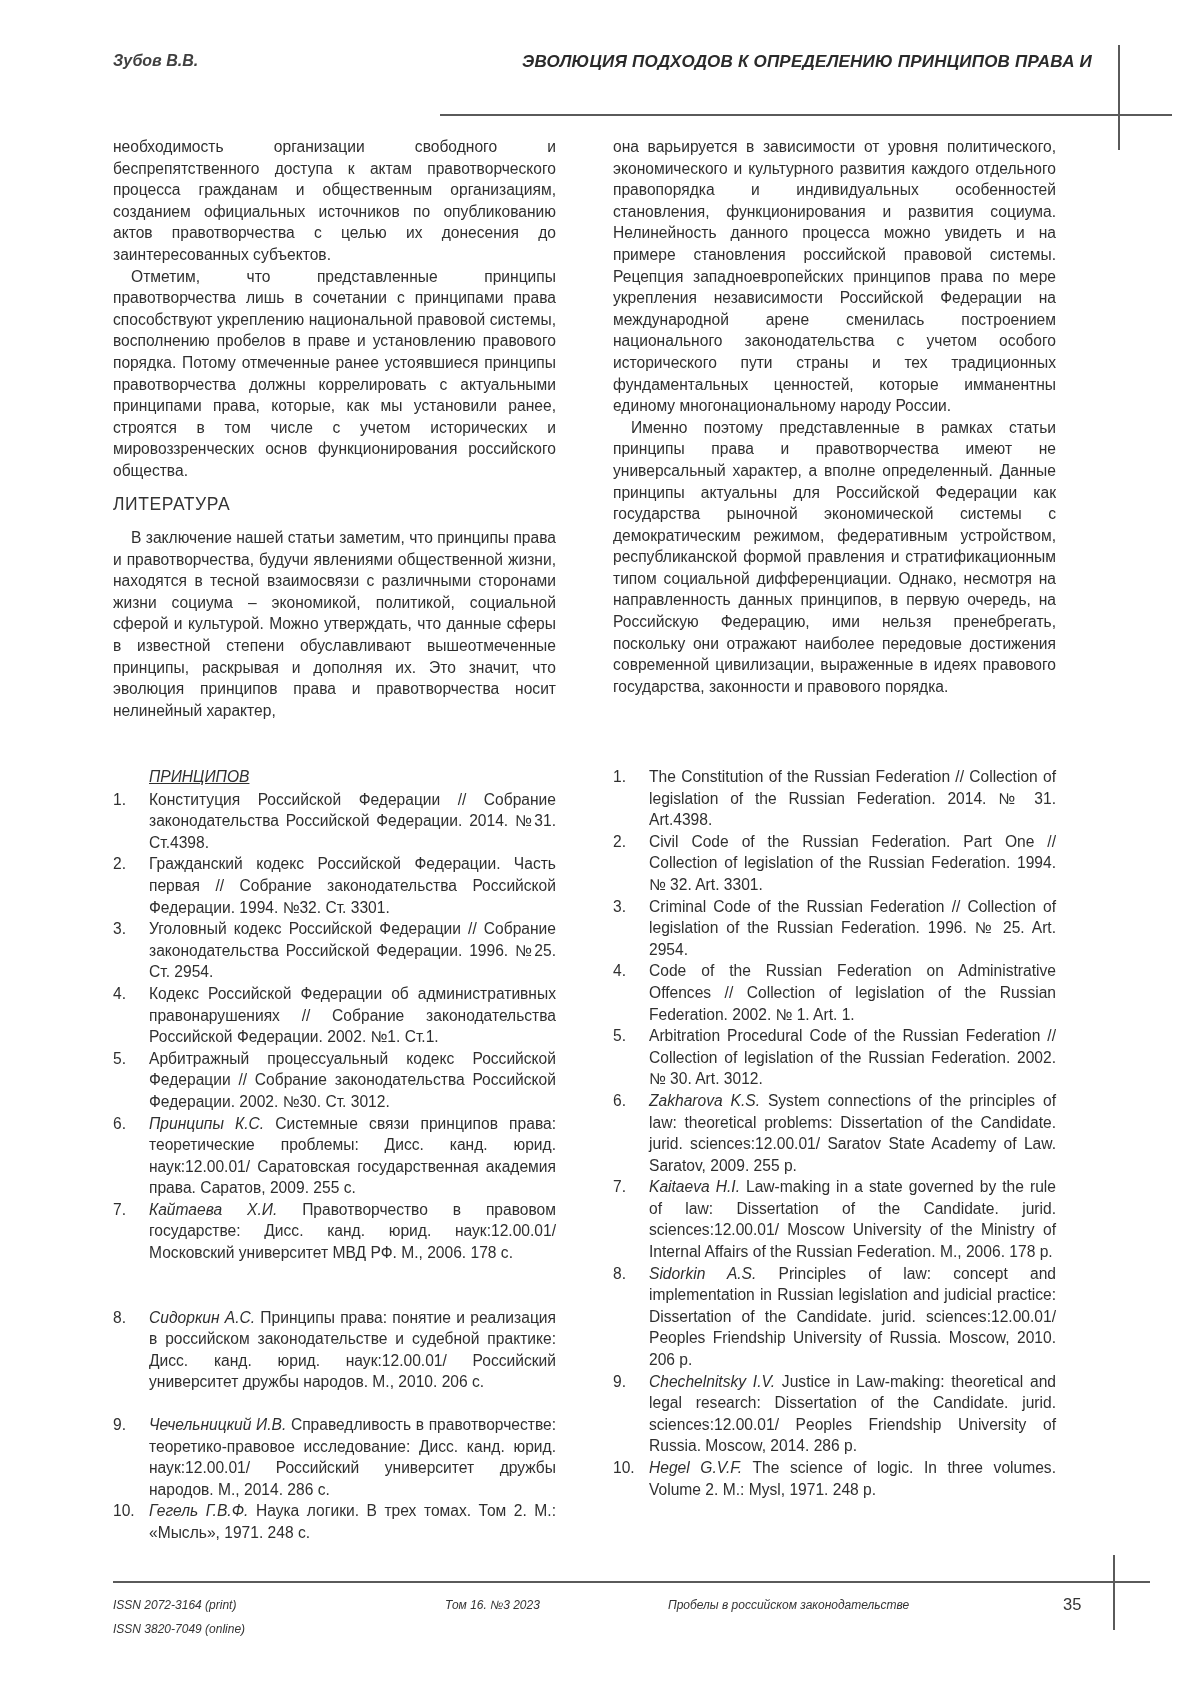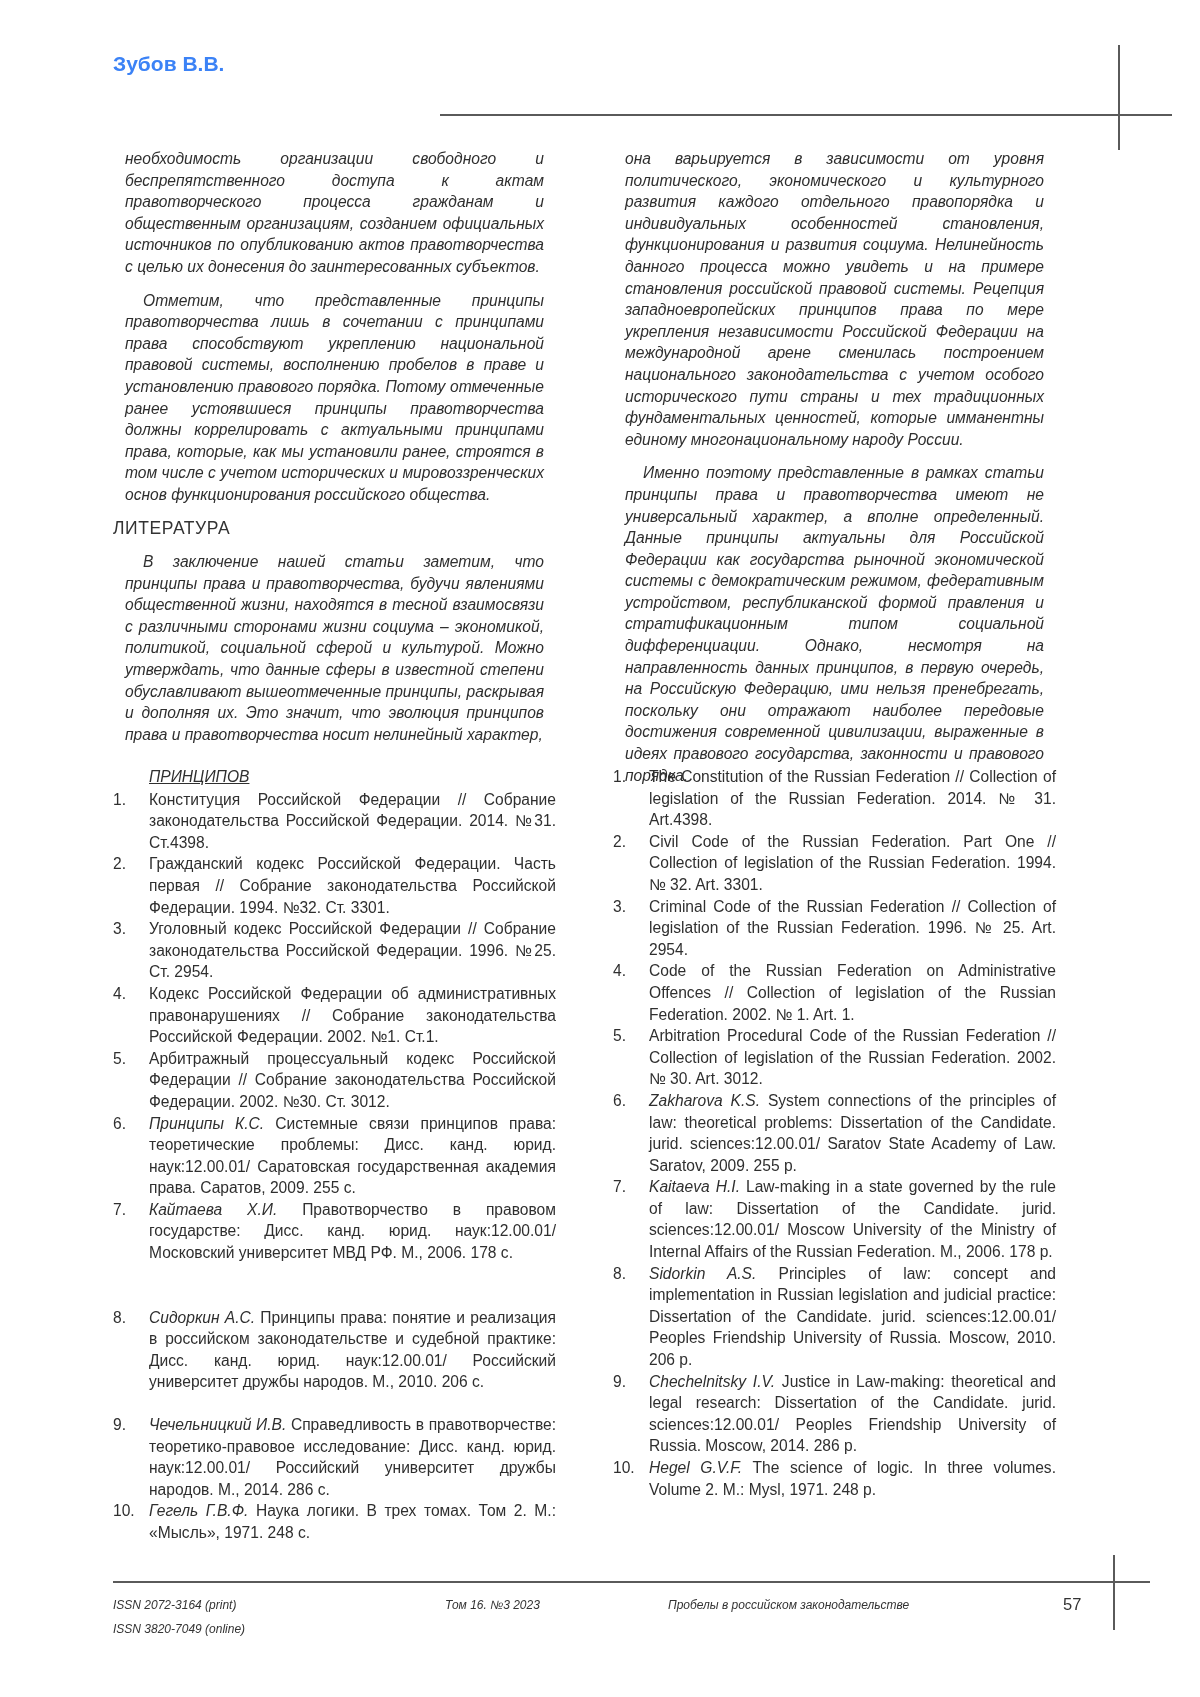--- a/index.html
+++ b/index.html
@@ -1,48 +1,49 @@
 <!DOCTYPE html>
 <html><head>
 <meta charset="utf-8">
 <style>
   html, body { margin:0; padding:0; background:#ffffff; }
   body { width:1200px; height:1697px; position:relative; overflow:hidden;
          font-family:"Liberation Sans", "DejaVu Sans", sans-serif; color:#2b2b2b; }
   .abs { position:absolute; }
 
   
-  .hdr-author { left:113px; top:52px; font-size:21px; font-weight:bold; color:#3b82f6; }
+  .hdr-author { left:113px; top:52px; font-size:16px; font-weight:bold; font-style:italic; color:#404040; }
   .hdr-title { right:108px; top:48px; width:640px; text-align:right; font-size:17px; font-weight:bold; font-style:italic; line-height:27px; color:#2b2b2b; letter-spacing:0.2px; }
   .hline { position:absolute; background:#5a5a5a; height:1.5px; }
   .vline { position:absolute; background:#5a5a5a; width:1.5px; }
 
   
   .col { position:absolute; width:443px; font-size:15.6px; line-height:21.6px; text-align:justify; color:#2f2f2f; }
-  .col p { margin:12px;font-style:italic; }
+  .col p { margin:0; }
   .indent { text-indent:18px; }
   .section-head { font-size:17.5px; letter-spacing:0.6px; margin:12px 0 12px 0; color:#333; }
 
   
   .refs { position:absolute; width:443px; font-size:15.6px; line-height:21.6px; color:#2f2f2f; }
   .refs-title { padding-left:36px; font-style:italic; text-decoration:underline; margin-bottom:1px; }
   .ref { display:flex; margin:0; }
   .ref .num { width:36px; flex:0 0 36px; }
   .ref .txt { flex:1; text-align:justify; }
   .ref .auth { font-style:italic; }
 
   
   .ftr { font-size:12px; font-style:italic; color:#333; line-height:24px; }
   .ftr-page { font-size:16.5px; color:#333; }
 </style>
 </head>
 <body>
 
 <div class="abs hdr-author">Зубов В.В.</div>
 <div class="abs hdr-title">
+  <div>ЭВОЛЮЦИЯ ПОДХОДОВ К ОПРЕДЕЛЕНИЮ ПРИНЦИПОВ ПРАВА И</div>
 </div>
 <div class="hline" style="left:440px; top:114px; width:732px;"></div>
 <div class="vline" style="left:1118px; top:45px; height:105px;"></div>
 
 <div class="col" style="left:113px; top:136px;">
   <p>необходимость организации свободного и беспрепятственного доступа к актам правотворческого процесса гражданам и общественным организациям, созданием официальных источников по опубликованию актов правотворчества с целью их донесения до заинтересованных субъектов.</p>
   <p class="indent">Отметим, что представленные принципы правотворчества лишь в сочетании с принципами права способствуют укреплению национальной правовой системы, восполнению пробелов в праве и установлению правового порядка. Потому отмеченные ранее устоявшиеся принципы правотворчества должны коррелировать с актуальными принципами права, которые, как мы установили ранее, строятся в том числе с учетом исторических и мировоззренческих основ функционирования российского общества.</p>
   <div class="section-head">ЛИТЕРАТУРА</div>
   <p class="indent">В заключение нашей статьи заметим, что принципы права и правотворчества, будучи явлениями общественной жизни, находятся в тесной взаимосвязи с различными сторонами жизни социума – экономикой, политикой, социальной сферой и культурой. Можно утверждать, что данные сферы в известной степени обуславливают вышеотмеченные принципы, раскрывая и дополняя их. Это значит, что эволюция принципов права и правотворчества носит нелинейный характер,</p>
 </div>
@@ -140,13 +141,13 @@
 </div>
 
 <div class="hline" style="left:113px; top:1581px; width:1037px;"></div>
 <div class="vline" style="left:1113px; top:1555px; height:75px;"></div>
 <div class="abs ftr" style="left:113px; top:1593px;">
   <div>ISSN 2072-3164 (print)</div>
   <div>ISSN 3820-7049 (online)</div>
 </div>
 <div class="abs ftr" style="left:445px; top:1593px;">Том 16. №3 2023</div>
 <div class="abs ftr" style="left:668px; top:1593px;">Пробелы в российском законодательстве</div>
-<div class="abs ftr-page" style="left:1063px; top:1595px;">57</div>
+<div class="abs ftr-page" style="left:1063px; top:1595px;">35</div>
 
 </body></html>

